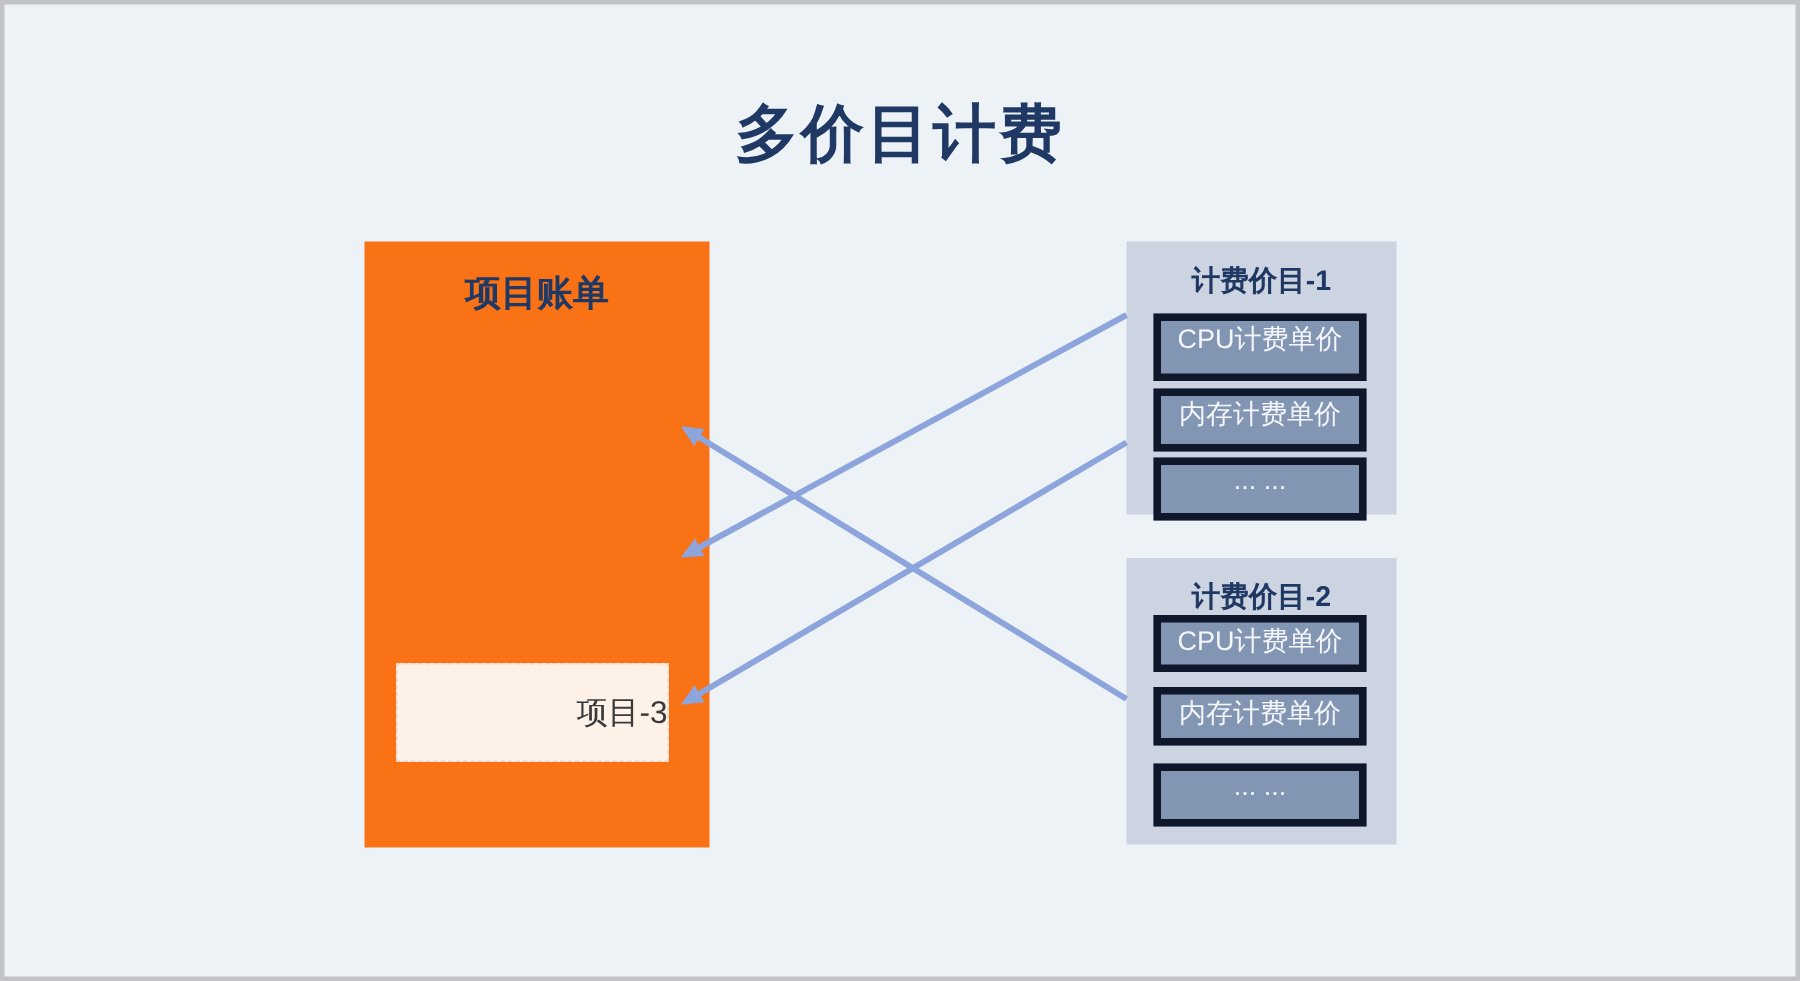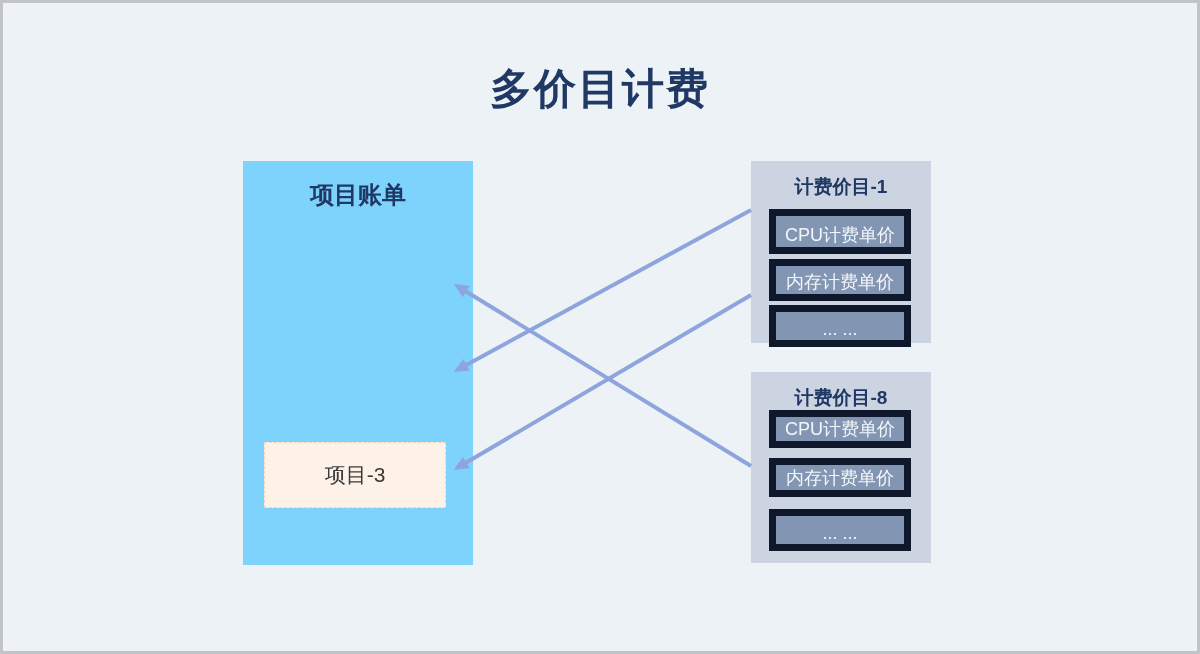--- a/index.html
+++ b/index.html
@@ -20,21 +20,21 @@
     font-size: 42px;
     font-weight: bold;
     letter-spacing: 2px;
     color: #1f3864;
   }
   
   .bill-panel {
     position: absolute;
     left: 240px; top: 158px;
     width: 230px; height: 404px;
-    background: #7dd3fc;
+    background: #f97316;
   }
   .bill-panel-title {
     margin-top: 18px;
     text-align: center;
     font-size: 24px;
     font-weight: bold;
     color: #1f3864;
   }
   .bill-item {
     position: absolute;
@@ -43,21 +43,21 @@
     background: #fdf1e8;
     border: 1px dashed #f2d3bd;
     display: flex;
     align-items: center;
     justify-content: center;
     font-size: 21px;
     color: #3a3a3a;
   }
   .bill-item-1 { top: 86px; }
   .bill-item-2 { top: 183px; }
-  .bill-item-3 { top: 281px; }
+  .bill-item-3 { top: 281px; justify-content: flex-end; }
   
   .price-panel {
     position: absolute;
     left: 748px;
     width: 180px;
     background: #cdd4e1;
   }
   .price-panel-1 { top: 158px; height: 182px; }
   .price-panel-2 { top: 369px; height: 191px; }
   .price-panel-title {
@@ -65,23 +65,23 @@
     text-align: center;
     font-size: 19px;
     font-weight: bold;
     color: #1f3864;
   }
   .price-row {
     position: absolute;
     left: 18px;
     width: 142px; height: 42px;
     background: #8295b2;
-    border: 7px solid #0f172a;
+    border: 5px solid #0f172a;
     display: flex;
-    align-items: flex-end;
+    align-items: flex-start;
     justify-content: center;
     font-size: 18px;
     color: #f3f6fa;
   }
   .price-panel-1 .price-row-0 { top: 48px; height: 45px; }
   .price-panel-1 .price-row-1 { top: 98px; }
   .price-panel-1 .price-row-2 { top: 144px; }
   .price-panel-2 .price-row-0 { top: 38px; height: 38px; }
   .price-panel-2 .price-row-1 { top: 86px; height: 39px; }
   .price-panel-2 .price-row-2 { top: 137px; }
@@ -112,21 +112,21 @@
     </div>
     <div class="price-row price-row-1">
       <span>内存计费单价</span>
     </div>
     <div class="price-row price-row-2">
       <span>... ...</span>
     </div>
   </div>
 
   <div class="price-panel price-panel-2">
-    <div class="price-panel-title">计费价目-8</div>
+    <div class="price-panel-title">计费价目-2</div>
     <div class="price-row price-row-0">
       <span>CPU计费单价</span>
     </div>
     <div class="price-row price-row-1">
       <span>内存计费单价</span>
     </div>
     <div class="price-row price-row-2">
       <span>... ...</span>
     </div>
   </div>

